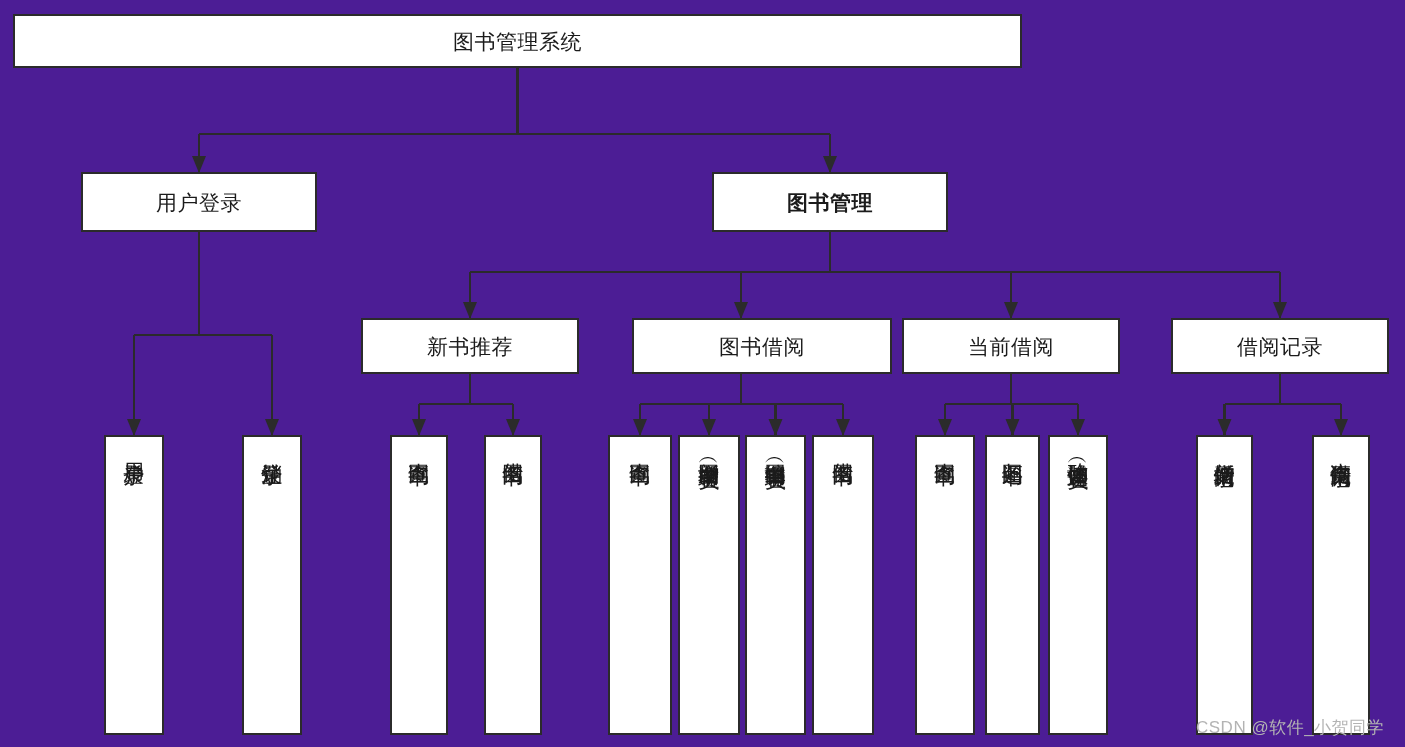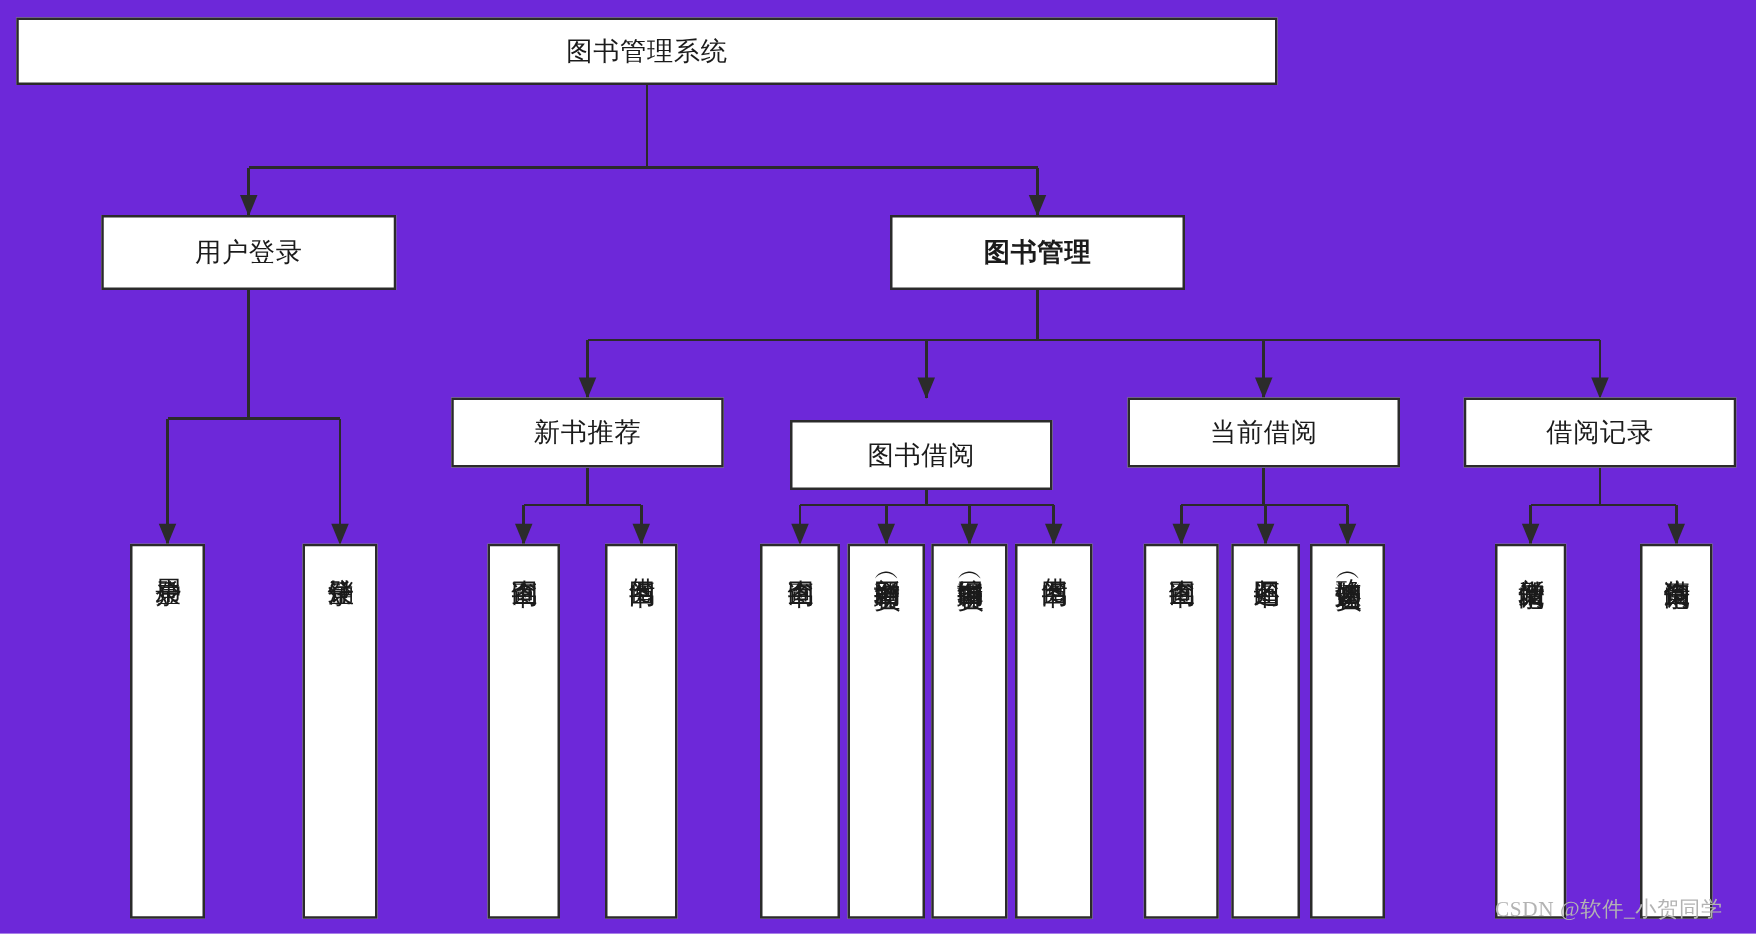--- a/index.html
+++ b/index.html
@@ -7,21 +7,21 @@
     padding: 0;
     background: #ffffff;
   }
   body {
     font-family: "Liberation Sans", "DejaVu Sans", sans-serif;
   }
   #canvas {
     position: relative;
     width: 1405px;
     height: 747px;
-    background: #6d28d9;
+    background: #4c1d95;
     overflow: hidden;
   }
   svg.connectors {
     position: absolute;
     left: 0;
     top: 0;
     width: 1405px;
     height: 747px;
     pointer-events: none;
   }
@@ -128,21 +128,21 @@
       </div>
       <div class="node h" style="left: 81px; top: 172px; width: 236px; height: 60px;">
         <span class="label">用户登录</span>
       </div>
       <div class="node h" style="left: 712px; top: 172px; width: 236px; height: 60px; font-weight: bold;">
         <span class="label">图书管理</span>
       </div>
       <div class="node h" style="left: 361px; top: 318px; width: 218px; height: 56px;">
         <span class="label">新书推荐</span>
       </div>
-      <div class="node h" style="left: 632px; top: 336px; width: 210px; height: 56px;">
+      <div class="node h" style="left: 632px; top: 318px; width: 260px; height: 56px;">
         <span class="label">图书借阅</span>
       </div>
       <div class="node h" style="left: 902px; top: 318px; width: 218px; height: 56px;">
         <span class="label">当前借阅</span>
       </div>
       <div class="node h" style="left: 1171px; top: 318px; width: 218px; height: 56px; align-items: center;">
         <span class="label">借阅记录</span>
       </div>
       <div class="node v" style="left: 104px; top: 435px; width: 60px; height: 300px;">
         <span class="label">用户登录</span>
@@ -177,14 +177,14 @@
       <div class="node v" style="left: 1048px; top: 435px; width: 60px; height: 300px;">
         <span class="label">确认归还（管理员）</span>
       </div>
       <div class="node v" style="left: 1196px; top: 435px; width: 57px; height: 300px;">
         <span class="label">新增借阅记录</span>
       </div>
       <div class="node v" style="left: 1312px; top: 435px; width: 58px; height: 300px;">
         <span class="label">查询借阅记录</span>
       </div>
     </div>
-  <div class="watermark" style="left: 1196px; top: 716px; font-family: Liberation Serif, serif;">CSDN @软件_小贺同学</div>
+  <div class="watermark" style="left: 1196px; top: 716px;">CSDN @软件_小贺同学</div>
 </div>
 
 </body></html>

